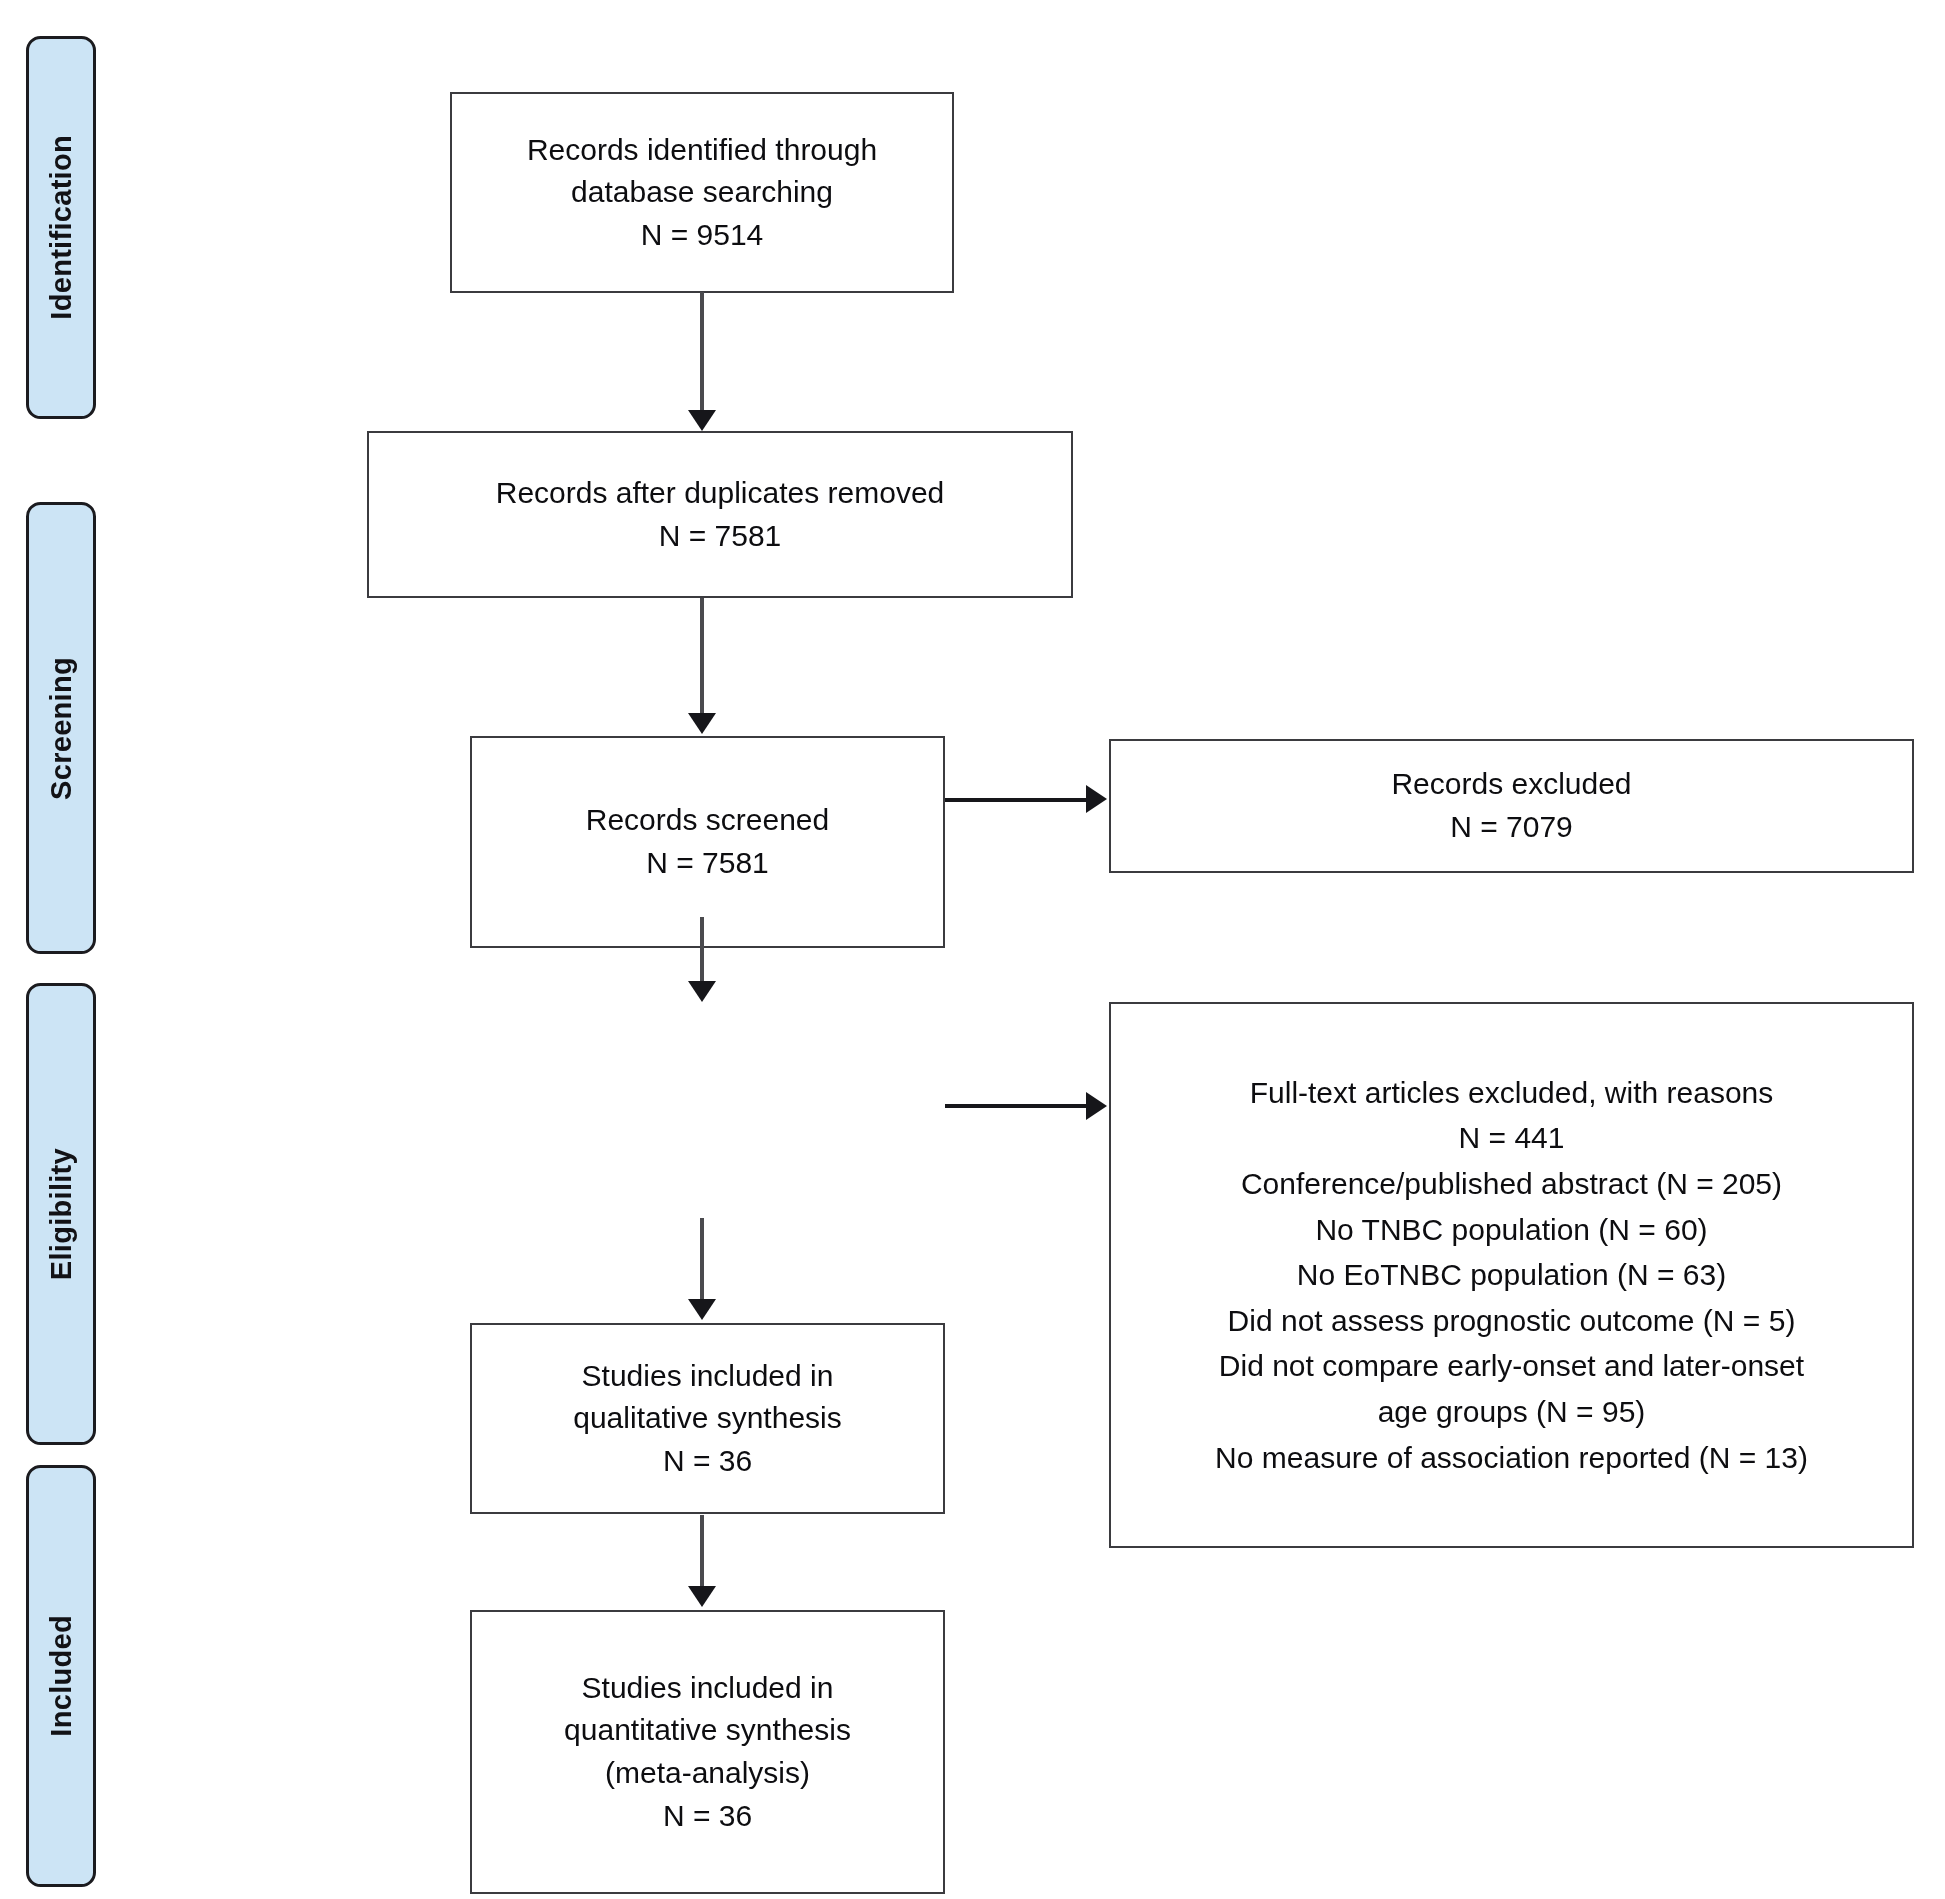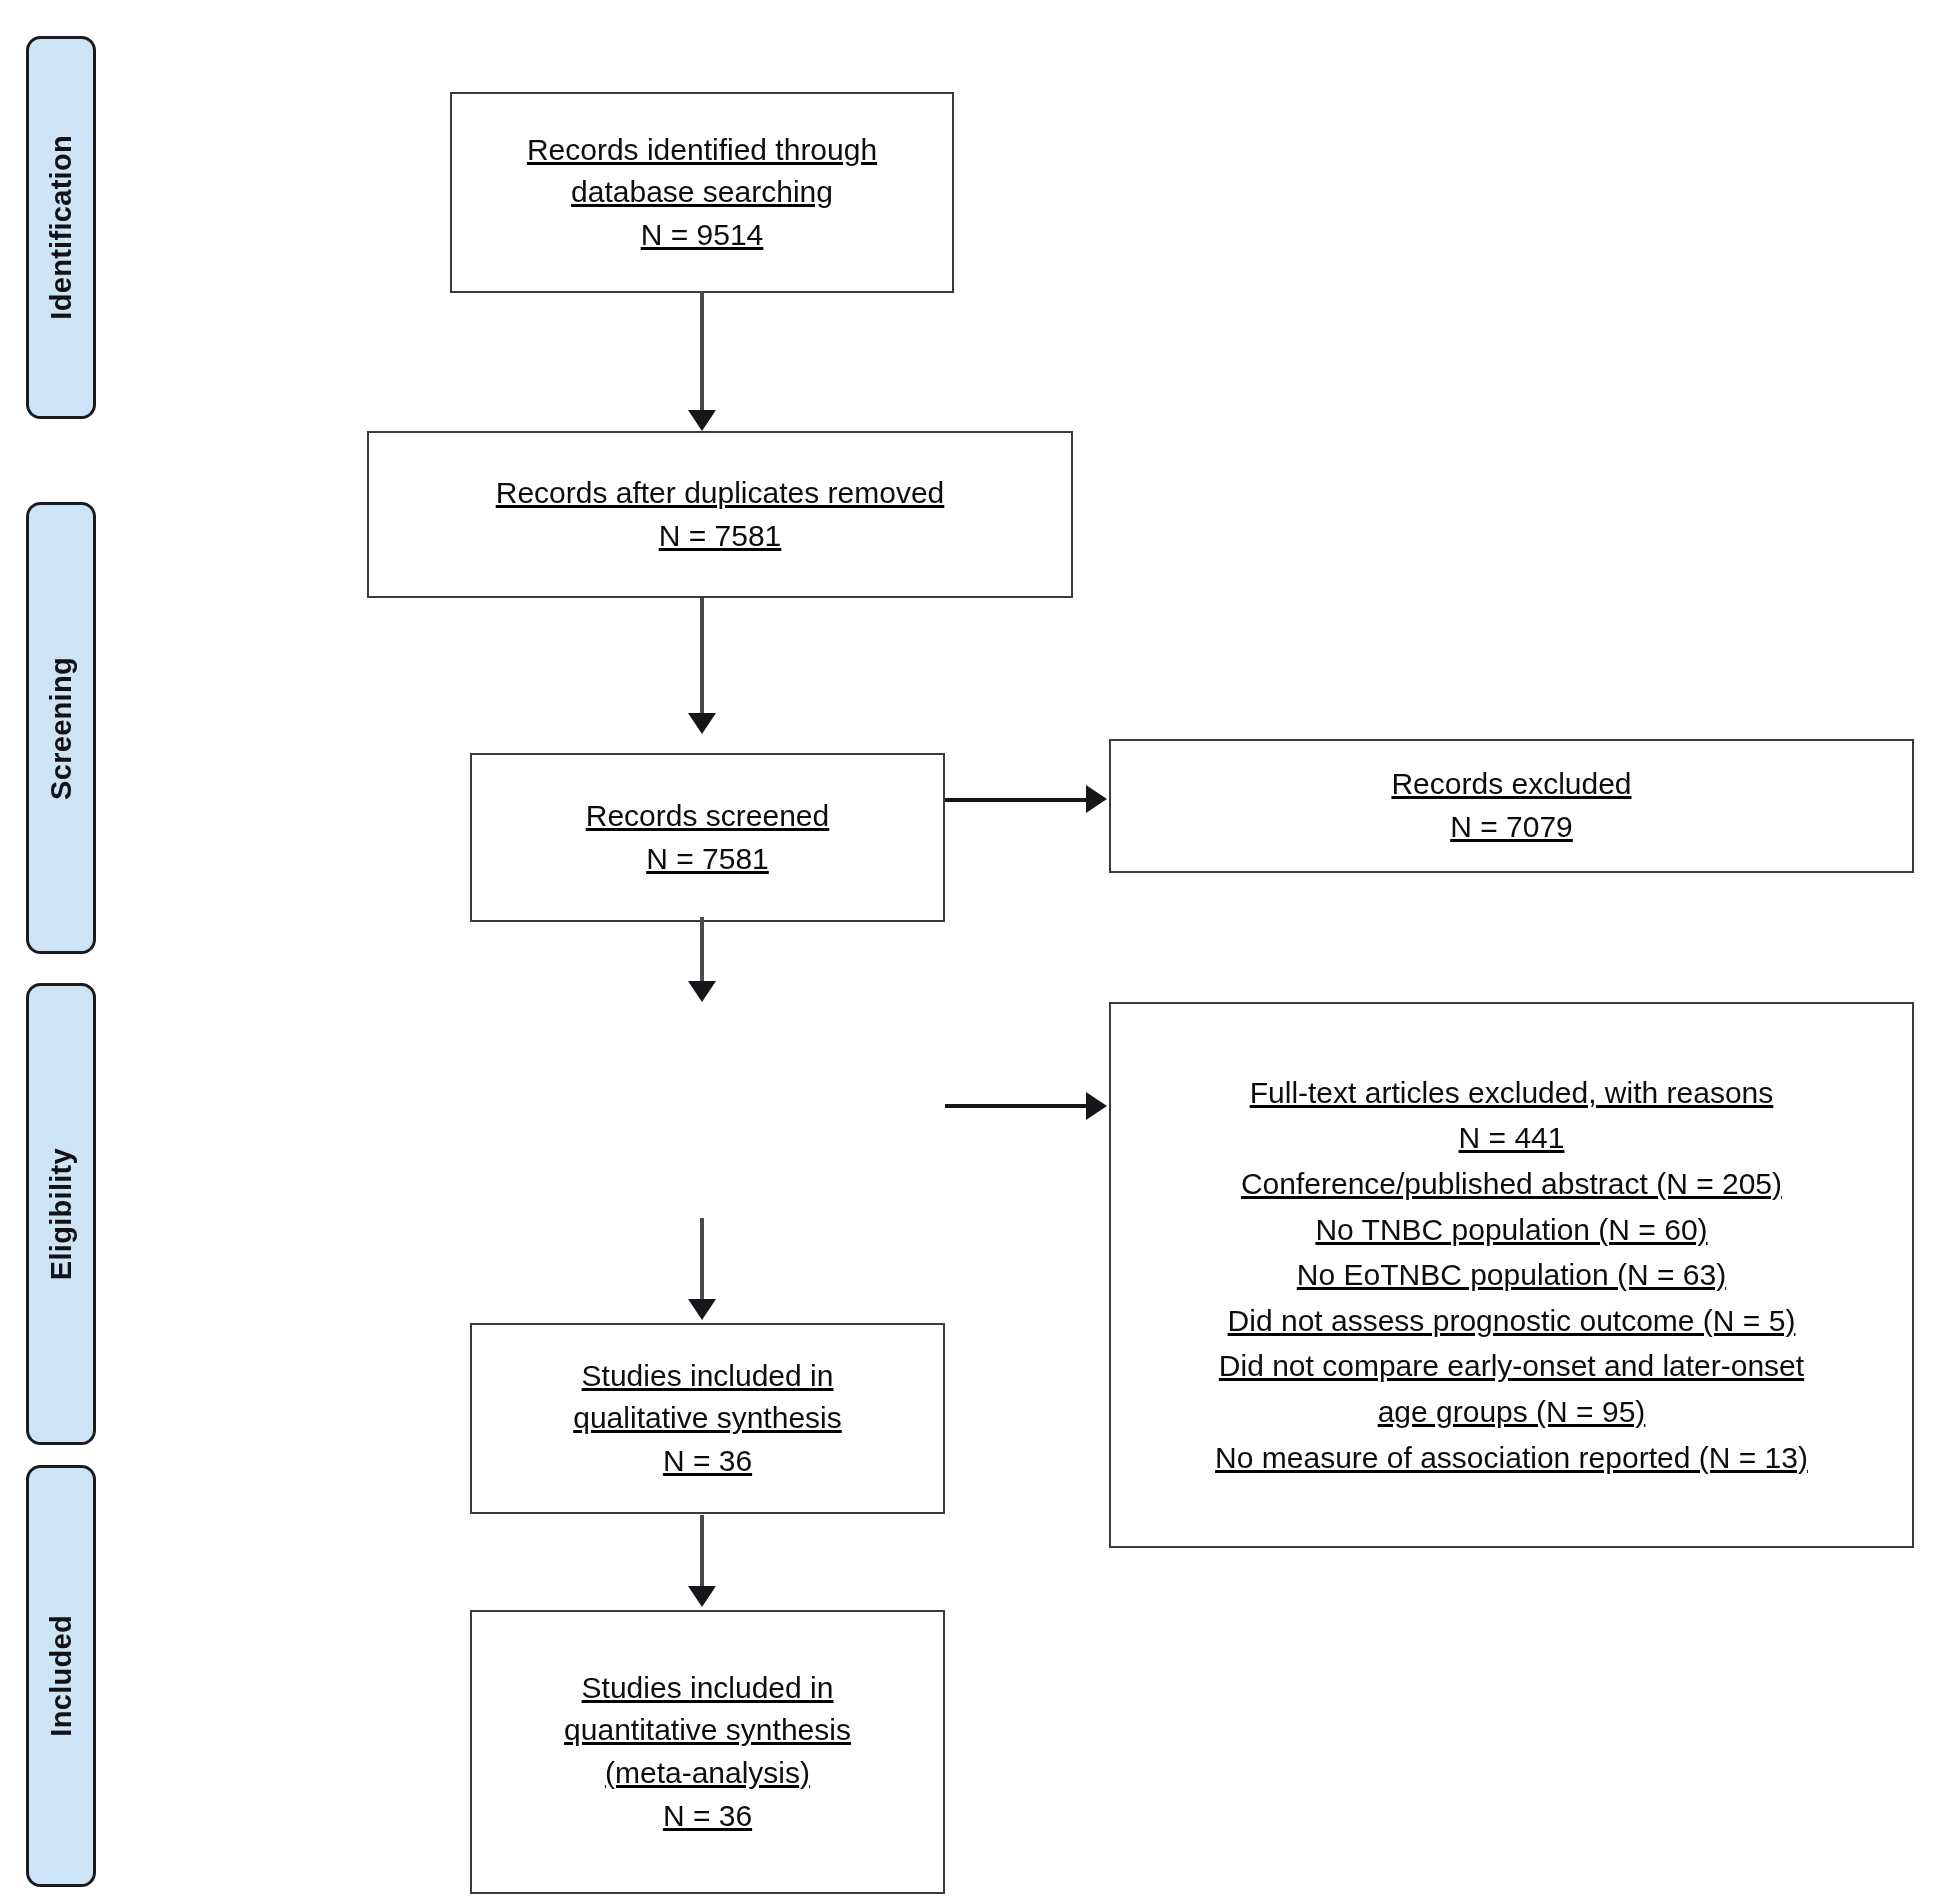--- a/index.html
+++ b/index.html
@@ -49,32 +49,31 @@
   .flow-box {
     position: absolute;
     box-sizing: border-box;
     background: #ffffff;
     border: 2.6px solid #3b3b3f;
     display: flex;
     align-items: center;
     justify-content: center;
     text-align: center;
     padding: 6.6px 14.5px;
-    text-decoration: underline;
   }
   .flow-box .box-text {
     font-size: 30px;
     line-height: 1.42;
     color: #0d0d10;
     white-space: pre-line;
   }
 
   #box-identified   { left: 450px;  top: 92px;  width: 504px;  height: 201px; }
   #box-duplicates   { left: 367px;  top: 431px;  width: 706px; height: 167px; }
-  #box-screened     { left: 470px;  top: 736px; width: 475px;  height: 169px; margin-top: 17px; }
+  #box-screened     { left: 470px;  top: 736px; width: 475px;  height: 212px; }
   #box-excluded     { left: 1109px; top: 739px; width: 805px; height: 134px; }
   #box-fulltext     { left: 470px;  top: 1002px; width: 475px;  height: 216px; }
   #box-reasons      { left: 1109px; top: 1002px; width: 805px; height: 546px; }
   #box-qualitative  { left: 470px;  top: 1323px; width: 475px;  height: 191px; }
   #box-quantitative { left: 470px;  top: 1610px; width: 475px;  height: 284px; }
 
   #box-reasons .box-text { line-height: 1.52; }
 
   
   .connector-v {

